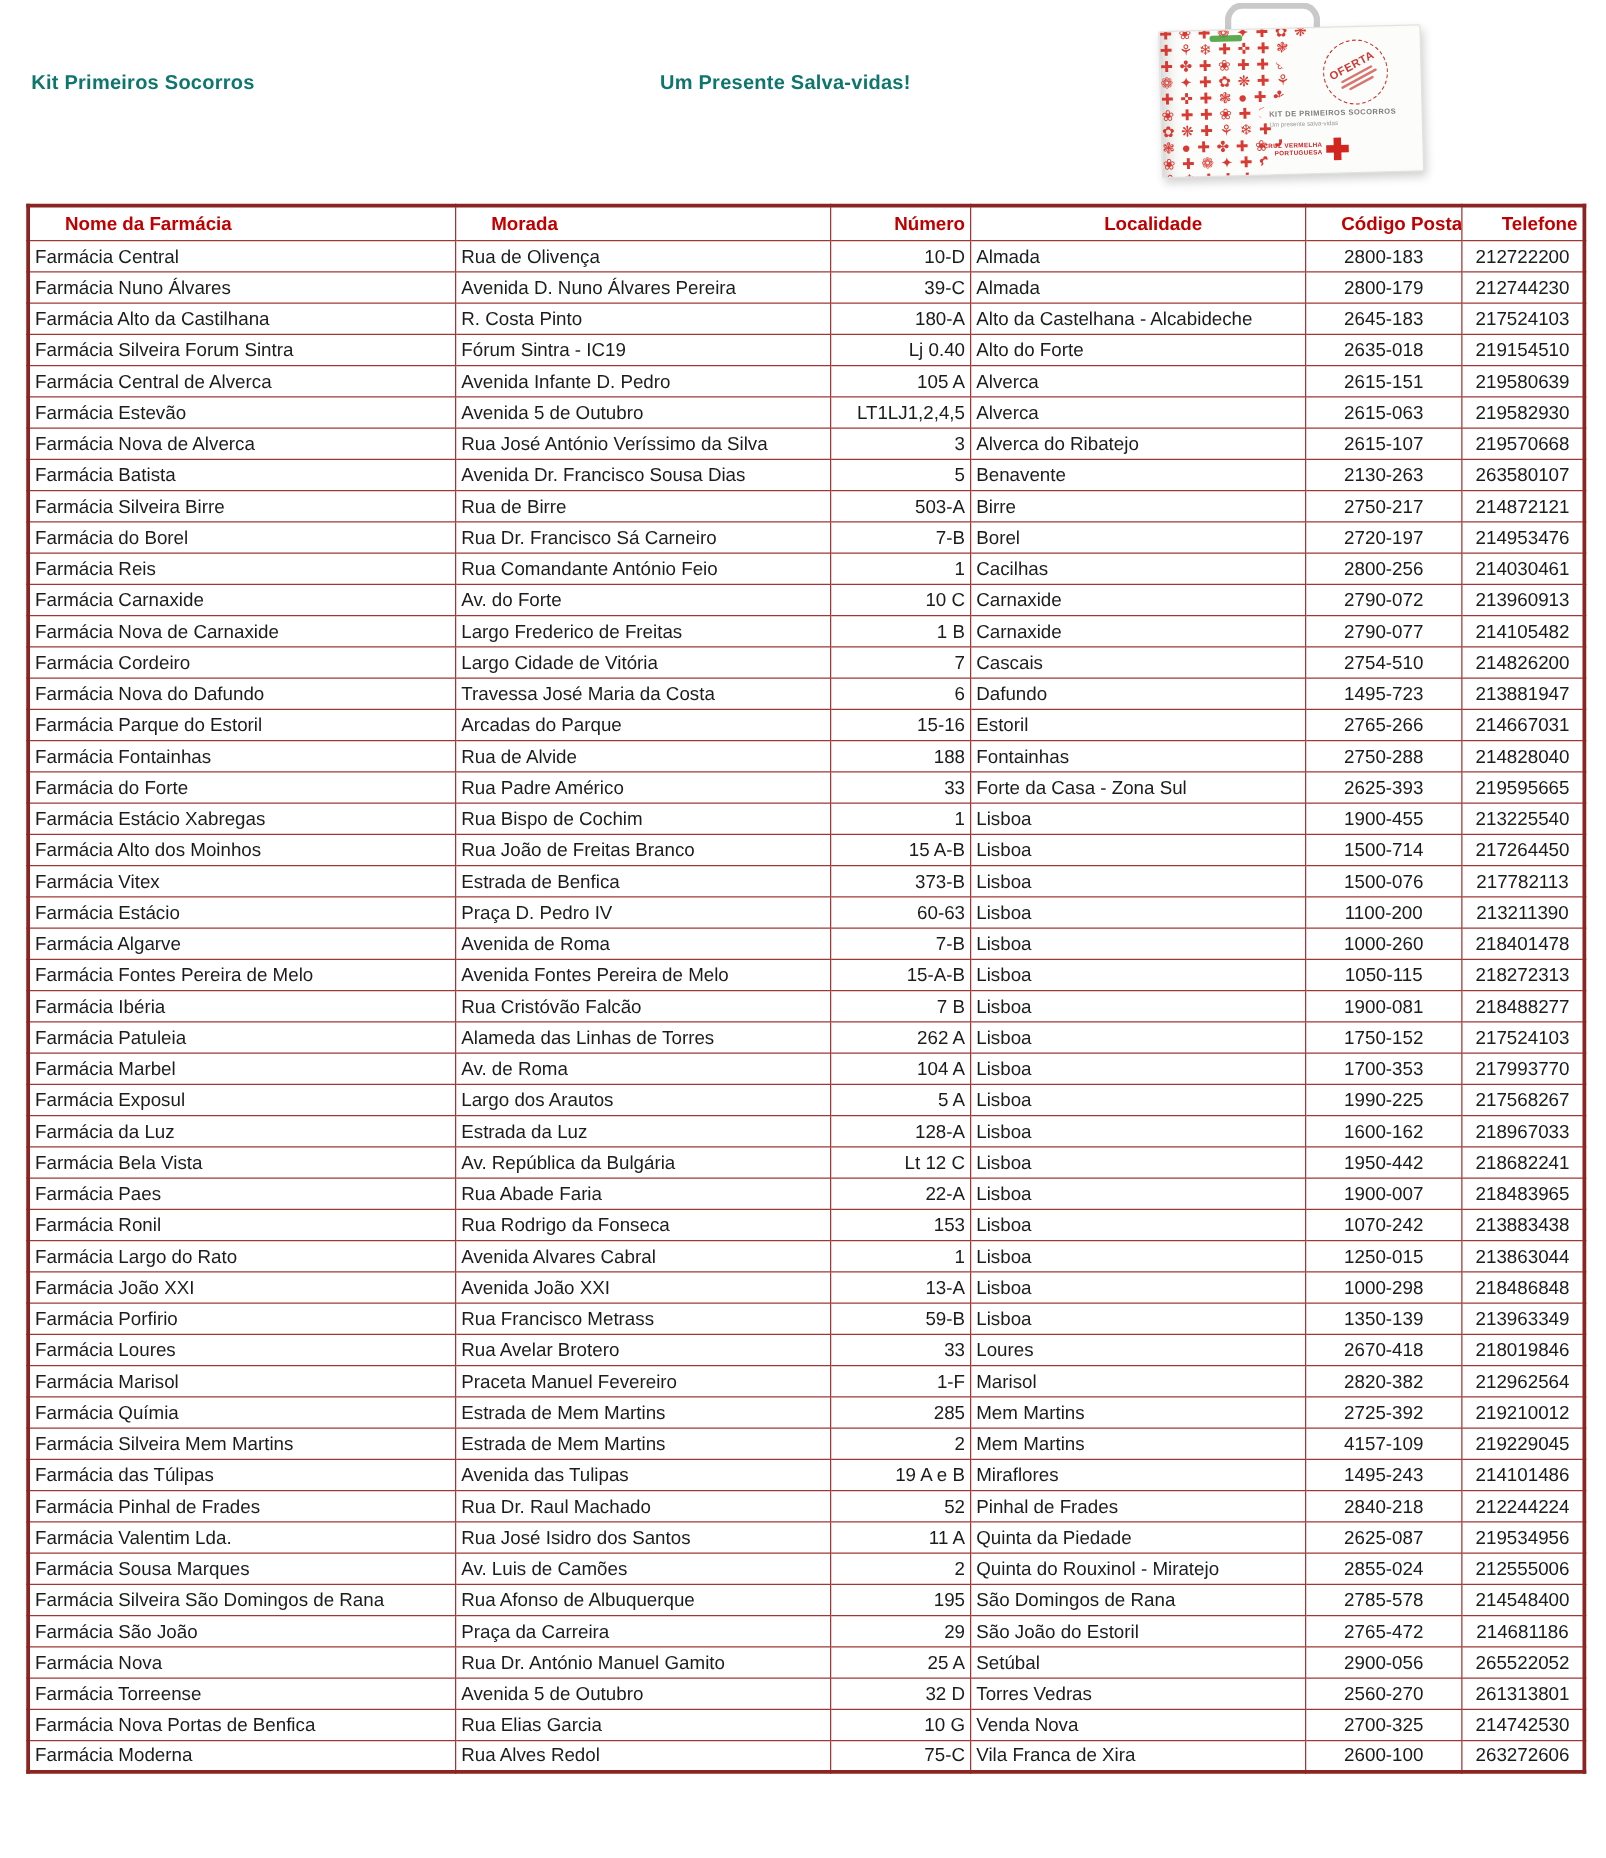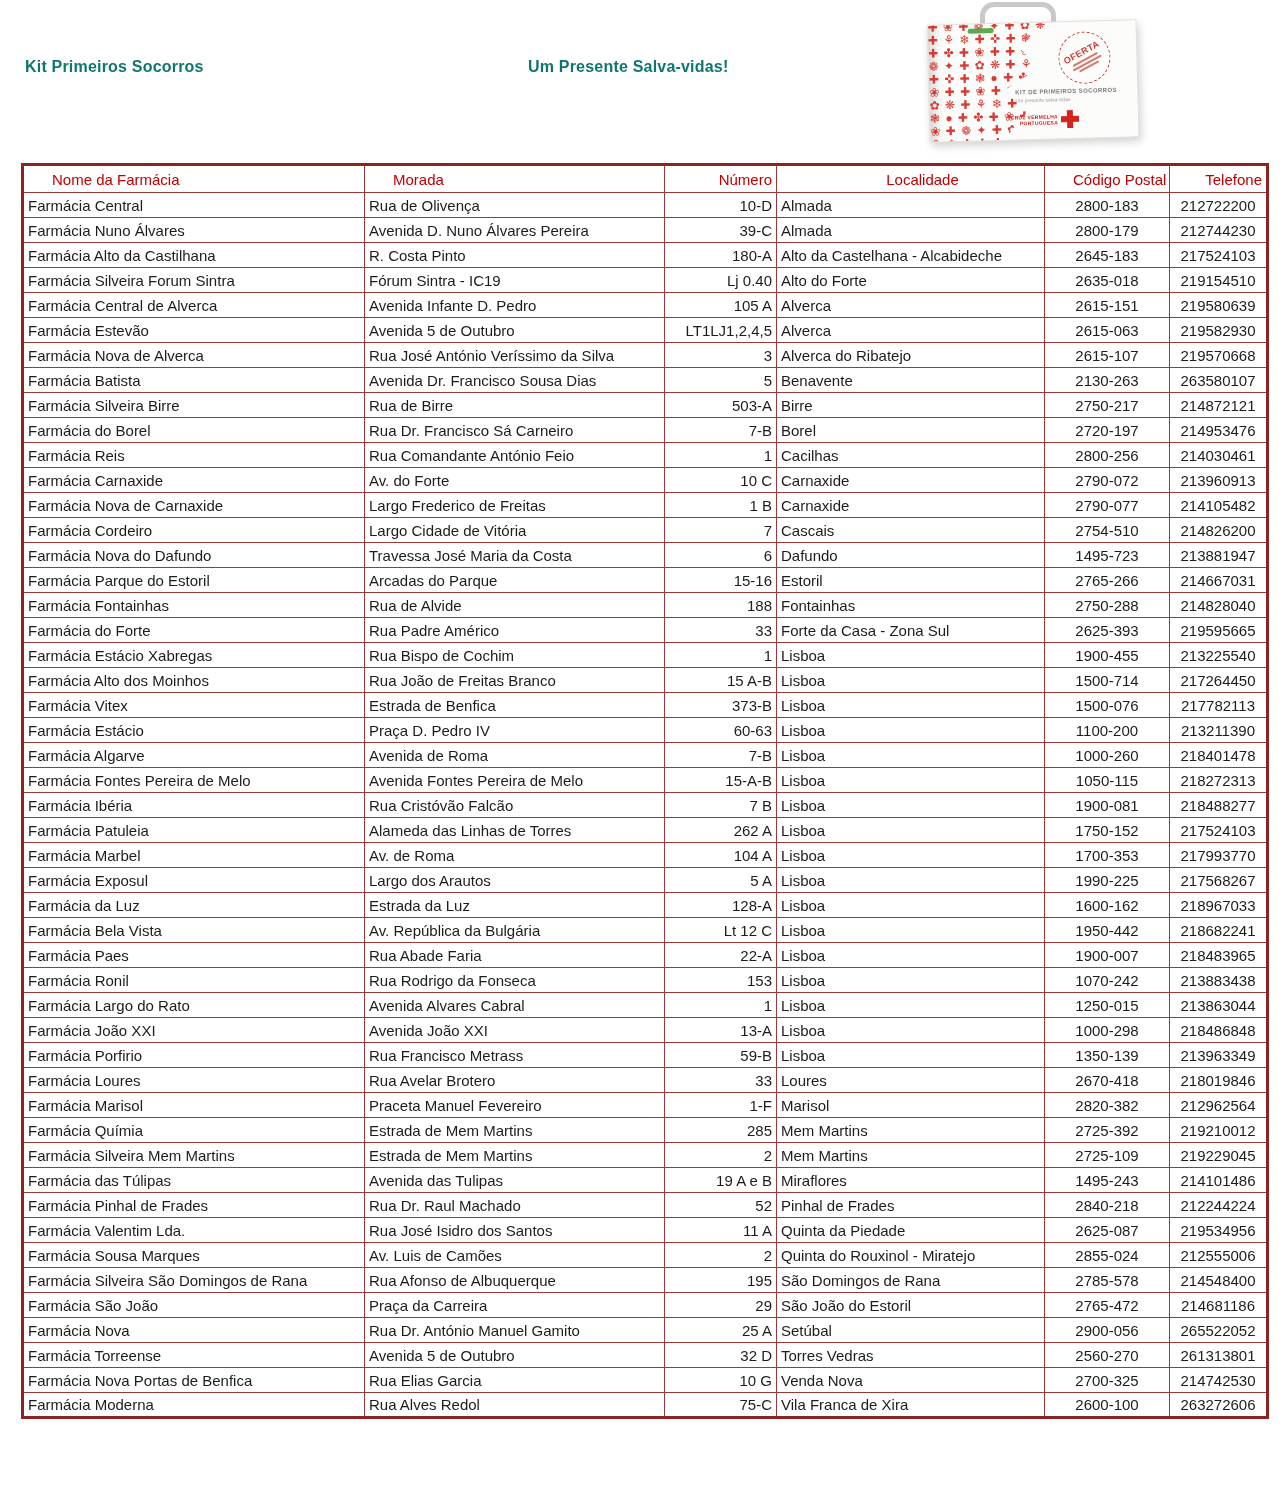--- a/index.html
+++ b/index.html
@@ -63,21 +63,21 @@
     border-collapse:collapse;table-layout:fixed;
     font-size:15px;color:#1c1c1c;
     border:3px solid #8c2422;
   }
   table.pharm th,table.pharm td{
     border:1px solid #9e3836;padding:0 4px;overflow:hidden;white-space:nowrap;
     vertical-align:middle;background:#ffffff;
   }
   table.pharm thead tr{height:28px;}
   table.pharm tbody tr{height:25px;}
-  table.pharm th{color:#c00000;font-weight:normal;font-size:15px;padding-left:28px;}
+  table.pharm th{color:#c00000;font-weight:bold;font-size:15px;padding-left:28px;}
   .al{text-align:left;} .ar{text-align:right;} .ac{text-align:center;}
 </style>
 </head>
 <body>
 
 <div class="page-title title-left">Kit Primeiros Socorros</div>
 <div class="page-title title-right">Um Presente Salva-vidas!</div>
 
 <div class="kit">
   <div class="kit-handle"></div>
@@ -426,21 +426,21 @@
         <td class="ar">285</td>
         <td class="al">Mem Martins</td>
         <td class="ac">2725-392</td>
         <td class="ac">219210012</td>
       </tr>
       <tr>
         <td class="al">Farmácia Silveira Mem Martins</td>
         <td class="al">Estrada de Mem Martins</td>
         <td class="ar">2</td>
         <td class="al">Mem Martins</td>
-        <td class="ac">2725-109</td>
+        <td class="ac">4157-109</td>
         <td class="ac">219229045</td>
       </tr>
       <tr>
         <td class="al">Farmácia das Túlipas</td>
         <td class="al">Avenida das Tulipas</td>
         <td class="ar">19 A e B</td>
         <td class="al">Miraflores</td>
         <td class="ac">1495-243</td>
         <td class="ac">214101486</td>
       </tr>

